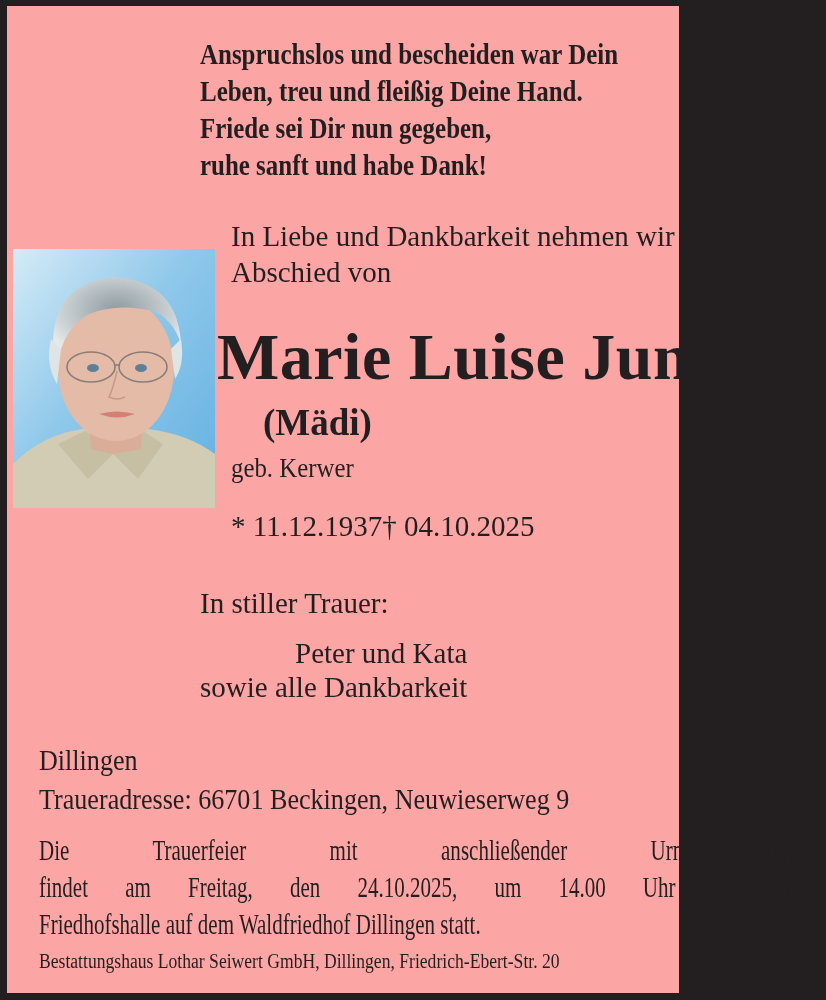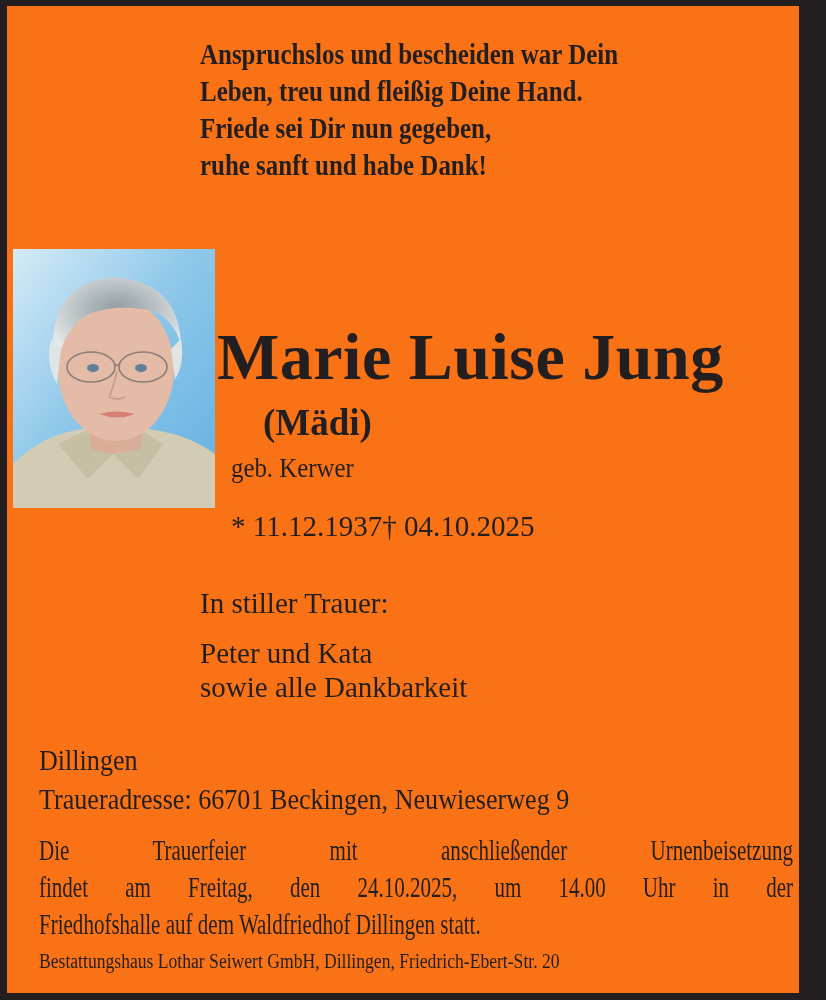--- a/index.html
+++ b/index.html
@@ -1,40 +1,40 @@
 <!DOCTYPE html>
 <html><head>
   <meta charset="utf-8">
   <style>
     html, body { margin: 0; padding: 0; }
     body { width: 826px; height: 1000px; background: #231f20; overflow: hidden; }
     .frame {
-      position: absolute; left: 7px; top: 6px; width: 792px; height: 987px;
-      background: #f97316; color: #231f20;
+      position: absolute; left: 7px; top: 6px; width: 672px; height: 987px;
+      background: #fca5a5; color: #231f20;
       font-family: "Liberation Serif", "DejaVu Serif", serif;
     }
     .abs { position: absolute; white-space: nowrap; }
     .poem {
       left: 193px; top: 30px;
       font-weight: bold; font-size: 29px; line-height: 37px;
       transform: scaleX(0.86); transform-origin: left top;
     }
     .poem div { white-space: nowrap; }
     .intro { left: 224px; top: 212px; font-size: 29px; line-height: 36px; }
     .photo {
       position: absolute; left: 6px; top: 243px; width: 202px; height: 259px;
       overflow: hidden; background: linear-gradient(160deg, #cfe6f5 0%, #8ec7ea 40%, #6fb7e4 100%);
     }
     .name { left: 210px; top: 316px; font-weight: bold; font-size: 66px; line-height: 70px; letter-spacing: 0.5px; }
     .nick { left: 224px; top: 397px; font-weight: bold; font-size: 37px; line-height: 40px; margin-left: 32px; }
     .born { left: 224px; top: 446px; font-size: 27px; line-height: 32px; transform: scaleX(0.92); transform-origin: left top; }
     .dates { left: 224px; top: 503px; font-size: 29px; line-height: 34px; }
     .dates .death { }
     .mourn-label { left: 193px; top: 580px; font-size: 29px; line-height: 34px; font-family: Liberation Serif, serif; }
-    .family { left: 193px; top: 630px; font-size: 29px; line-height: 34px; }
+    .family { left: 193px; top: 630px; font-size: 29px; line-height: 34px; text-align: right; }
     .family div { white-space: nowrap; }
     .place { left: 32px; top: 737px; font-size: 29px; line-height: 34px; transform: scaleX(0.9); transform-origin: left top; }
     .address { left: 32px; top: 776px; font-size: 29px; line-height: 34px; transform: scaleX(0.9); transform-origin: left top; }
     .ceremony {
       position: absolute; left: 32px; top: 826px; width: 1040px;
       font-size: 29px; line-height: 37px; text-align: justify; text-align-last: left;
       transform: scaleX(0.725); transform-origin: left top;
     }
     .ceremony div { text-align: justify; text-align-last: justify; }
     .ceremony div.last { text-align-last: left; }
@@ -85,20 +85,24 @@
 
       <ellipse cx="80" cy="119" rx="6" ry="4" fill="#5f7e98"></ellipse>
       <ellipse cx="128" cy="119" rx="6" ry="4" fill="#5f7e98"></ellipse>
 
       <path d="M104 122 Q100 140 96 148 Q104 152 112 148" fill="none" stroke="#c69a86" stroke-width="1.5"></path>
 
       <path d="M86 165 Q104 160 122 165 Q104 172 86 165 Z" fill="#d67f75"></path>
     </svg>
   </div>
 
+  <div class="abs intro">
+    <div>In Liebe und Dankbarkeit nehmen wir</div>
+    <div>Abschied von</div>
+  </div>
 
   <div class="abs name">Marie Luise Jung</div>
   <div class="abs nick">(Mädi)</div>
   <div class="abs born">geb. Kerwer</div>
 
   <div class="abs dates">
     <span>* 11.12.1937</span><span class="death">† 04.10.2025</span>
   </div>
 
   <div class="abs mourn-label">In stiller Trauer:</div>

